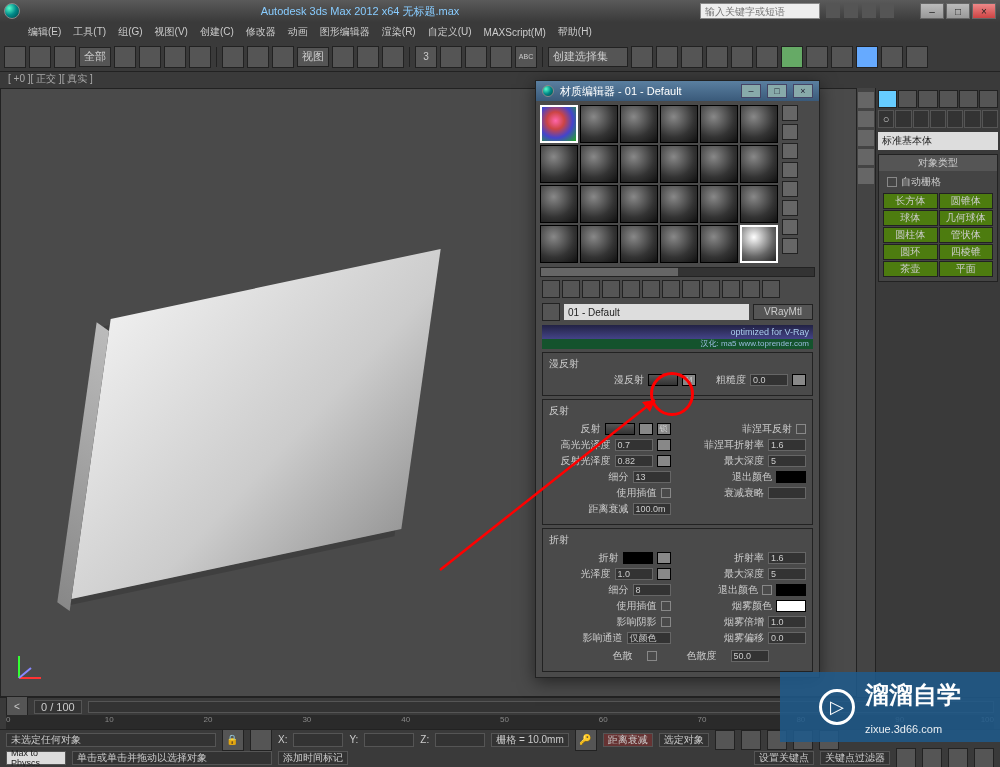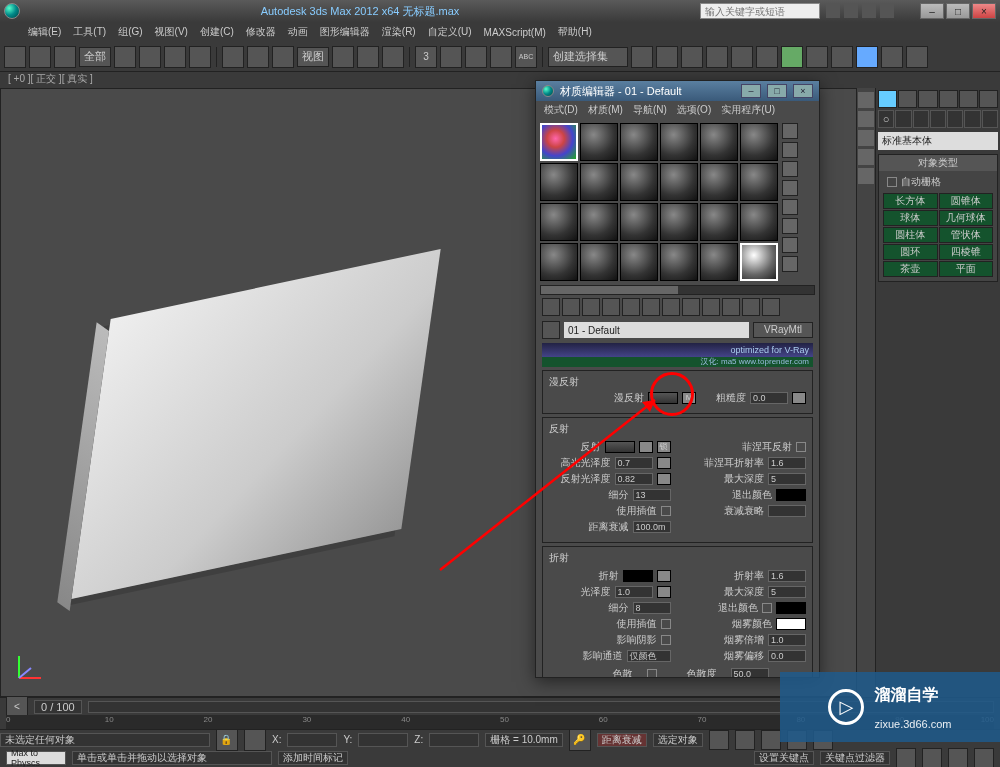--- a/index.html
+++ b/index.html
@@ -135,21 +135,21 @@
 .rollout {
   margin: 2px; border: 1px solid #222; background: #444;
 }
 .rollout-title {
   height: 16px; background: #555; text-align: center;
   font-size: 10px; line-height: 16px;
 }
 .rollout-body { padding: 2px; }
 .check-row { display:flex;align-items:center;gap:4px;font-size:10px;padding:2px 6px;}
 .obj-grid { display:grid;grid-template-columns:1fr 1fr;gap:1px;padding:2px;}
-.obj-btn { height:16px;background:#14532d;border:1px solid #222;text-align:center;font-size:10px;line-height:14px;}
+.obj-btn { height:16px;background:#4d7c0f;border:1px solid #222;text-align:center;font-size:10px;line-height:14px;}
 .color-swatch { width:100%;height:16px;background:#ffff88;border:1px solid #222;margin:4px 0;}
 
 .material-editor {
   position: absolute;
   left: 535px; top: 80px;
   width: 285px; height: 598px;
   background: #4a4a4a;
   border: 1px solid #222;
   box-shadow: 0 4px 16px rgba(0,0,0,.5);
   display: flex; flex-direction: column;
@@ -218,34 +218,34 @@
   left:420px;top:390px;width:260px;height:190px;
 }
 
 .timeline-zone {
   position:absolute;bottom:0;left:0;right:0;
   background:#3a3a3a;
 }
 .slider-row{height:18px;display:flex;align-items:center;gap:6px;padding:0 6px;border-top:1px solid #222;}
 .time-ticks{height:14px;background:#2a2a2a;margin:0 6px;position:relative;font-size:8px;}
 .time-ticks span{position:absolute;top:0;color:#888;}
-.status-row{height:20px;display:flex;align-items:center;gap:6px;padding:0 0;border-top:1px solid #222;font-size:10px;}
+.status-row{height:20px;display:flex;align-items:center;gap:6px;padding:0 6px;border-top:1px solid #222;font-size:10px;}
 .status-row2{height:18px;display:flex;align-items:center;gap:6px;padding:0 6px;font-size:10px;}
 .status-field{background:#333;border:1px solid #555;padding:0 4px;height:14px;display:flex;align-items:center;}
 .play-btn{width:20px;height:20px;background:#555;border:1px solid #222;}
 .watermark {
   position: absolute; right: 0; bottom: 25px;
   width: 220px; height: 70px;
   background: rgba(30,90,140,.85);
   display:flex;align-items:center;justify-content:center;gap:10px;
   z-index: 80;
 }
 .wm-logo{width:36px;height:36px;border:3px solid #fff;border-radius:50%;display:flex;align-items:center;justify-content:center;font-size:18px;color:#fff;}
 .wm-text{color:#fff;}
-.wm-cn{font-size:16px;font-weight:bold;}
+.wm-cn{font-size:24px;font-weight:bold;}
 .wm-url{font-size:11px;opacity:.9;margin-top:12px;}</style>
 </head>
 <body>
 
 <div class="title-bar">
   <div class="logo-icon"></div>
   <div class="title-text">Autodesk 3ds Max 2012 x64  无标题.max</div>
   <input class="search-box" placeholder="输入关键字或短语" style="">
   <div class="title-icons">
     <div class="title-icon"></div>
@@ -376,27 +376,20 @@
 </div>
 
 <div class="material-editor">
   <div class="me-titlebar">
     <div class="logo-icon" style="width:12px;height:12px"></div>
     <div class="me-title">材质编辑器 - 01 - Default</div>
     <div class="me-win-btn">–</div>
     <div class="me-win-btn">□</div>
     <div class="me-win-btn">×</div>
   </div>
-  <div class="me-menu">
-    <span>模式(D)</span>
-    <span>材质(M)</span>
-    <span>导航(N)</span>
-    <span>选项(O)</span>
-    <span>实用程序(U)</span>
-  </div>
   <div class="me-slots-area">
     <div class="me-slots">
       <div class="slot first"></div>
       <div class="slot"></div>
       <div class="slot"></div>
       <div class="slot"></div>
       <div class="slot"></div>
       <div class="slot"></div>
       <div class="slot"></div>
       <div class="slot"></div>

